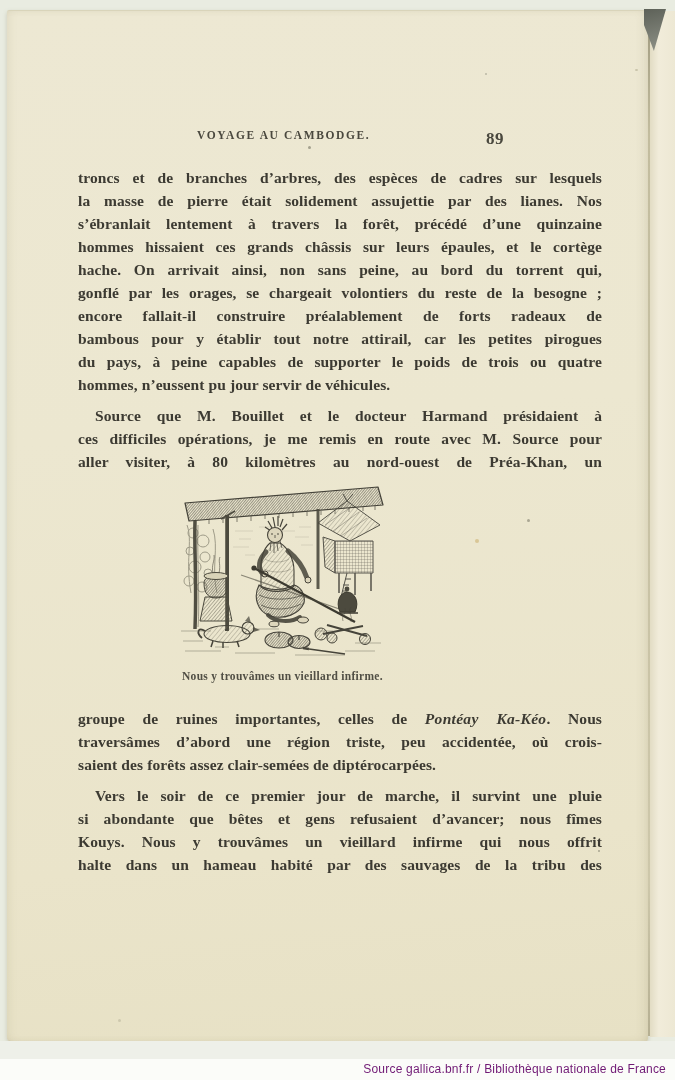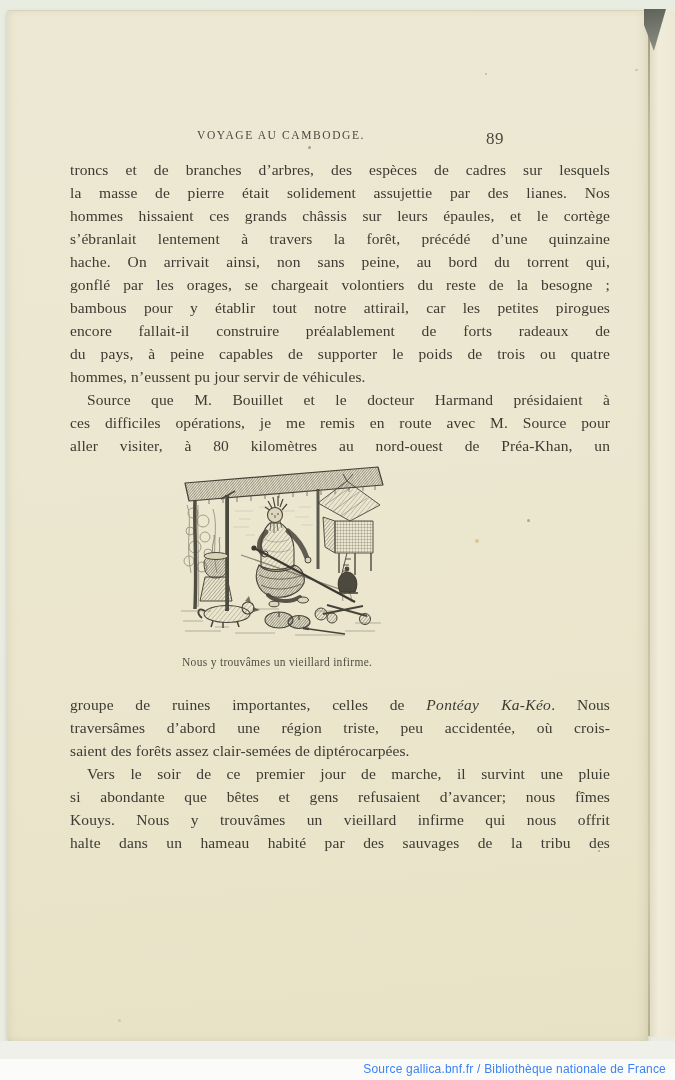--- a/index.html
+++ b/index.html
@@ -5,74 +5,74 @@
   html,body{margin:0;padding:0;background:#dfe2d6;}
   .stage{position:relative;width:675px;height:1080px;background:#e9ece1;overflow:hidden;
          font-family:"Liberation Serif","DejaVu Serif",serif;}
   
   .page{position:absolute;left:7px;top:10px;width:641px;height:1030px;
         background:linear-gradient(175deg,#ede8d3 0%,#ece7d0 40%,#eae4ca 80%,#e7e1c5 100%);
         border-top:1px solid #d9d4ba;border-bottom:1px solid #cdc6a9;
         border-radius:2px 2px 4px 5px;
         box-shadow:0 2px 4px rgba(140,135,100,.35),
                    inset 5px 0 12px -7px rgba(120,110,70,.22),
-                   inset -7px 0 14px -9px rgba(110,100,60,.30);}
+                   inset -7px 0 14px -9px rgba(110,100,60,.30);font-weight:bold;}
   .gutter-line{position:absolute;left:648px;top:12px;width:2px;height:1024px;
         background:linear-gradient(180deg,#9e997f,#c2bc9e 12%,#cdc7aa 85%,#b5af92);}
   .next-page-edge{position:absolute;left:650px;top:11px;width:25px;height:1026px;
         background:linear-gradient(90deg,#e2dcc4,#f1ecda 35%,#ede8d4 100%);}
   .corner-wedge{position:absolute;left:644px;top:9px;width:22px;height:42px;
         background:linear-gradient(165deg,#5d6158,#8f9288);
         clip-path:polygon(0 0,100% 0,45% 100%,0 38%);}
   
   .running-header{position:absolute;left:0;top:118px;width:100%;height:18px;color:#4a483e;}
   .rh-title{position:absolute;left:190px;top:0;font-size:11.5px;letter-spacing:1.6px;white-space:nowrap;}
   .rh-num{position:absolute;left:479px;top:0;font-size:17px;letter-spacing:.5px;}
   
   .text-body{position:absolute;left:63px;top:147px;width:540px;color:#3c3a32;}
-  .para{margin:0;}
+  .para{margin:8px;}
   .line{height:23px;line-height:23px;font-size:15.5px;overflow:hidden;
         text-align:justify;text-align-last:justify;letter-spacing:.1px;}
   .line.last{text-align-last:left;}
   .line.indent{text-indent:17px;}
   .line i{letter-spacing:.3px;}
   
   figure.engraving{margin:4px 0 24px 105px;width:218px;}
   figure.engraving svg{display:block;width:215px;height:180px;}
-  .caption{display:block;margin-top:14px;padding-left:7px;height:14px;line-height:14px;
+  .caption{display:block;margin-top:8px;padding-left:7px;height:14px;line-height:14px;
         font-size:11.5px;letter-spacing:.3px;color:#514f45;}
   
   .speck{position:absolute;border-radius:50%;}
   
   .mid-band{position:absolute;left:0;top:1041px;width:675px;height:18px;background:#eef0e9;}
   .source-bar{position:absolute;left:0;top:1059px;width:675px;height:21px;background:#fbfcf9;
-        font-family:"Liberation Sans","DejaVu Sans",sans-serif;font-size:12px;color:#3b82f6;
+        font-family:"Liberation Sans","DejaVu Sans",sans-serif;font-size:12px;color:#701a75;
         text-align:right;line-height:20px;box-sizing:border-box;padding-right:9px;letter-spacing:.2px;padding-left:28px;}
 </style>
 </head>
 <body>
 
 <div class="stage">
 
   <div class="page">
     <div class="running-header">
       <span class="rh-title">VOYAGE AU CAMBODGE.</span>
       <span class="rh-num">89</span>
     </div>
 
     <div class="text-body">
         <div class="para">
           <div class="line">troncs et de branches d’arbres, des espèces de cadres sur lesquels</div>
           <div class="line">la masse de pierre était solidement assujettie par des lianes. Nos</div>
+          <div class="line">s’ébranlait lentement à travers la forêt, précédé d’une quinzaine</div>
           <div class="line">hommes hissaient ces grands châssis sur leurs épaules, et le cortège</div>
-          <div class="line">s’ébranlait lentement à travers la forêt, précédé d’une quinzaine</div>
           <div class="line">hache. On arrivait ainsi, non sans peine, au bord du torrent qui,</div>
           <div class="line">gonflé par les orages, se chargeait volontiers du reste de la besogne ;</div>
+          <div class="line">encore fallait-il construire préalablement de forts radeaux de</div>
           <div class="line">bambous pour y établir tout notre attirail, car les petites pirogues</div>
-          <div class="line">encore fallait-il construire préalablement de forts radeaux de</div>
           <div class="line">du pays, à peine capables de supporter le poids de trois ou quatre</div>
           <div class="line last">hommes, n’eussent pu jour servir de véhicules.</div>
         </div>
         <div class="para">
           <div class="line indent">Source que M. Bouillet et le docteur Harmand présidaient à</div>
           <div class="line">ces difficiles opérations, je me remis en route avec M. Source pour</div>
           <div class="line">aller visiter, à 80 kilomètres au nord-ouest de Préa-Khan, un</div>
         </div>
   <figure class="engraving">
     <svg viewBox="0 0 215 180" xmlns="http://www.w3.org/2000/svg">

